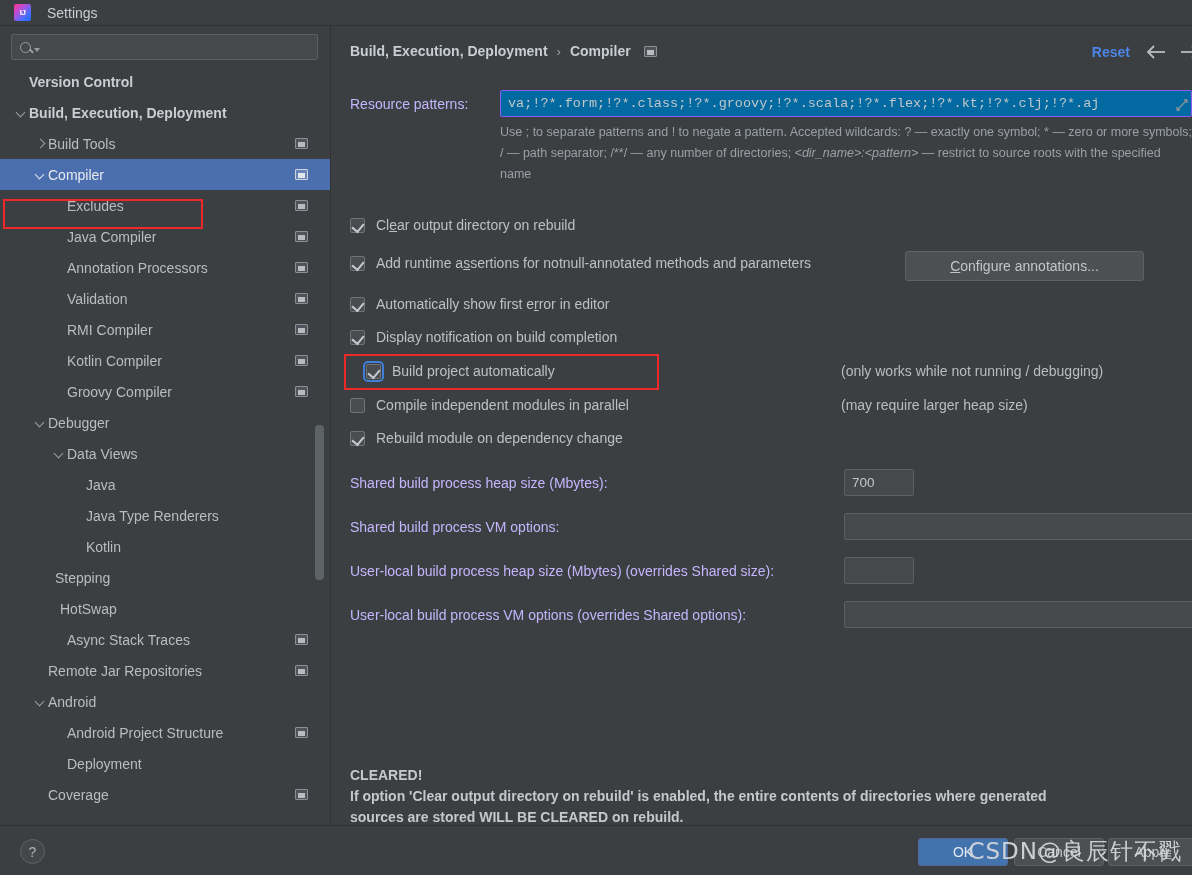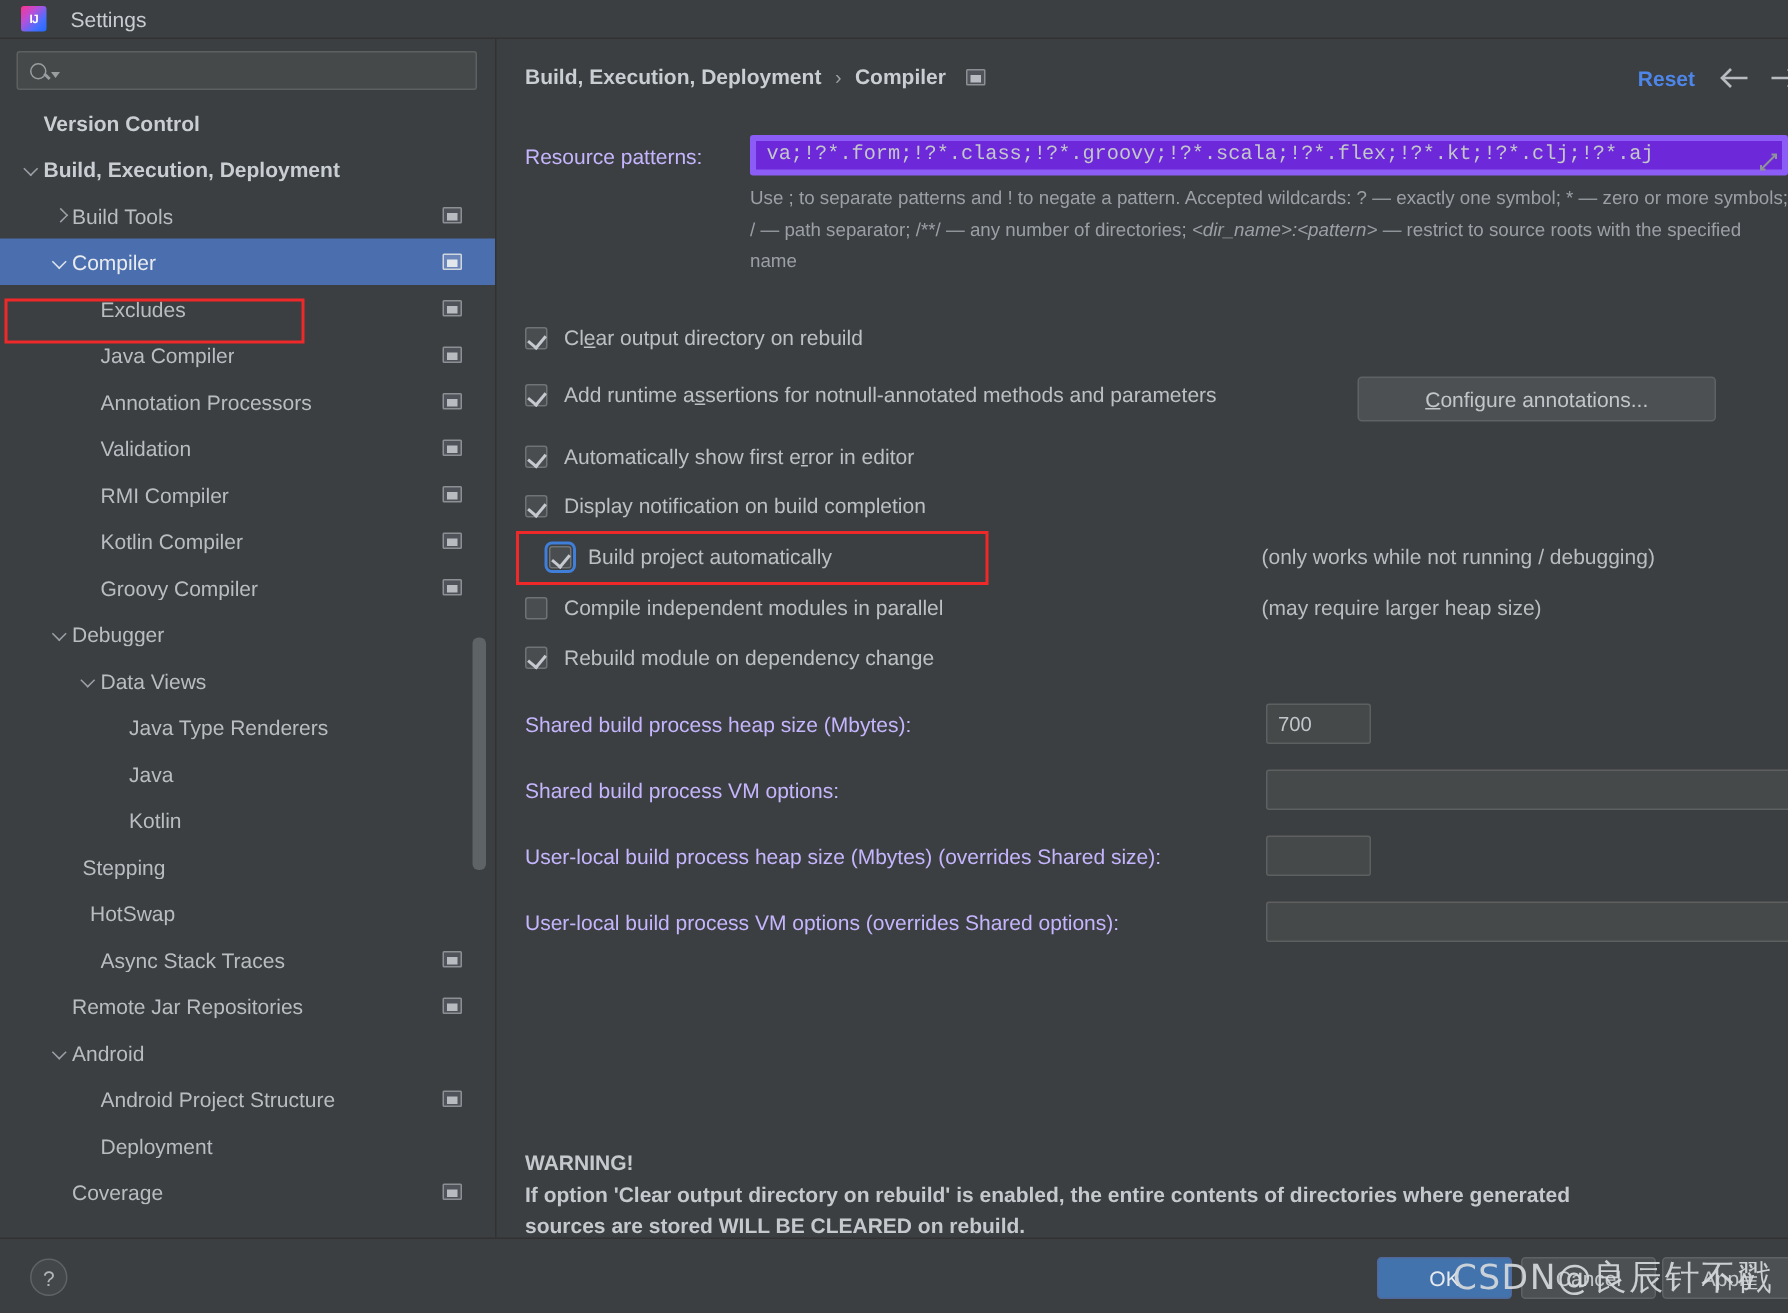--- a/index.html
+++ b/index.html
@@ -162,21 +162,21 @@
   #nav-fwd{
     position:absolute; right:-8px; top:17px;
     width:22px; height:18px; cursor:pointer;
   }
 
   .lbl-static{ position:absolute; font-size:14px; color:#c4b5fd; white-space:nowrap; }
 
   #rp-label{ left:18px; top:70px; }
   #rp-field{
     position:absolute; left:168px; top:64px; right:0; height:27px;
-    background:#6d28d9; border:4px solid #8b5cf6; border-radius:2px;
+    background:#0369a1; border:1px solid #8b5cf6; border-radius:2px;
     display:flex; align-items:center;
   }
   #rp-input{
     flex:1; background:transparent;border:none;outline:none;
     font-family:"Liberation Mono", monospace; font-size:13.5px; color:#c3c7ca;
     padding-left:7px;
   }
   #rp-expand{
     position:absolute; right:2px; top:7px; width:14px; height:14px; color:#8e9499;
   }
@@ -352,25 +352,25 @@
           <span class="lbl">Debugger</span>
         </div>
         <div class="trow" style="padding-left: 51px;">
           <span class="tw">
             <span class="chev"></span>
           </span>
           <span class="lbl">Data Views</span>
         </div>
         <div class="trow" style="padding-left: 70px;">
           <span class="tw"></span>
+          <span class="lbl">Java</span>
+        </div>
+        <div class="trow" style="padding-left: 70px;">
+          <span class="tw"></span>
           <span class="lbl">Java Type Renderers</span>
-        </div>
-        <div class="trow" style="padding-left: 70px;">
-          <span class="tw"></span>
-          <span class="lbl">Java</span>
         </div>
         <div class="trow" style="padding-left: 70px;">
           <span class="tw"></span>
           <span class="lbl">Kotlin</span>
         </div>
         <div class="trow" style="padding-left: 39px;">
           <span class="tw"></span>
           <span class="lbl">Stepping</span>
         </div>
         <div class="trow" style="padding-left: 44px;">
@@ -505,21 +505,21 @@
         <div class="vfield" style="left: 512px; top: 531px; width: 70px; height: 27px;">
           <input type="text" style="">
         </div>
         <div class="lbl-static" style="left: 18px; top: 581px;">User-local build process VM options (overrides Shared options):</div>
         <div class="vfield" style="left: 512px; top: 575px; width: 860px; height: 27px;">
           <input type="text" style="">
         </div>
       </div>
 
     <div id="warn">
-      <div>WARNING!</div>
+      <div>CLEARED!</div>
       <div>If option 'Clear output directory on rebuild' is enabled, the entire contents of directories where generated</div>
       <div>sources are stored WILL BE CLEARED on rebuild.</div>
     </div>
 
   <div style="position: absolute; left: 12px; top: 328px; width: 315px; height: 36px; border: 2px solid rgb(239, 41, 41); pointer-events: none;"></div>
     </div>
 </div>
 
 <div id="bottombar">
   <div id="help-btn">?</div>

